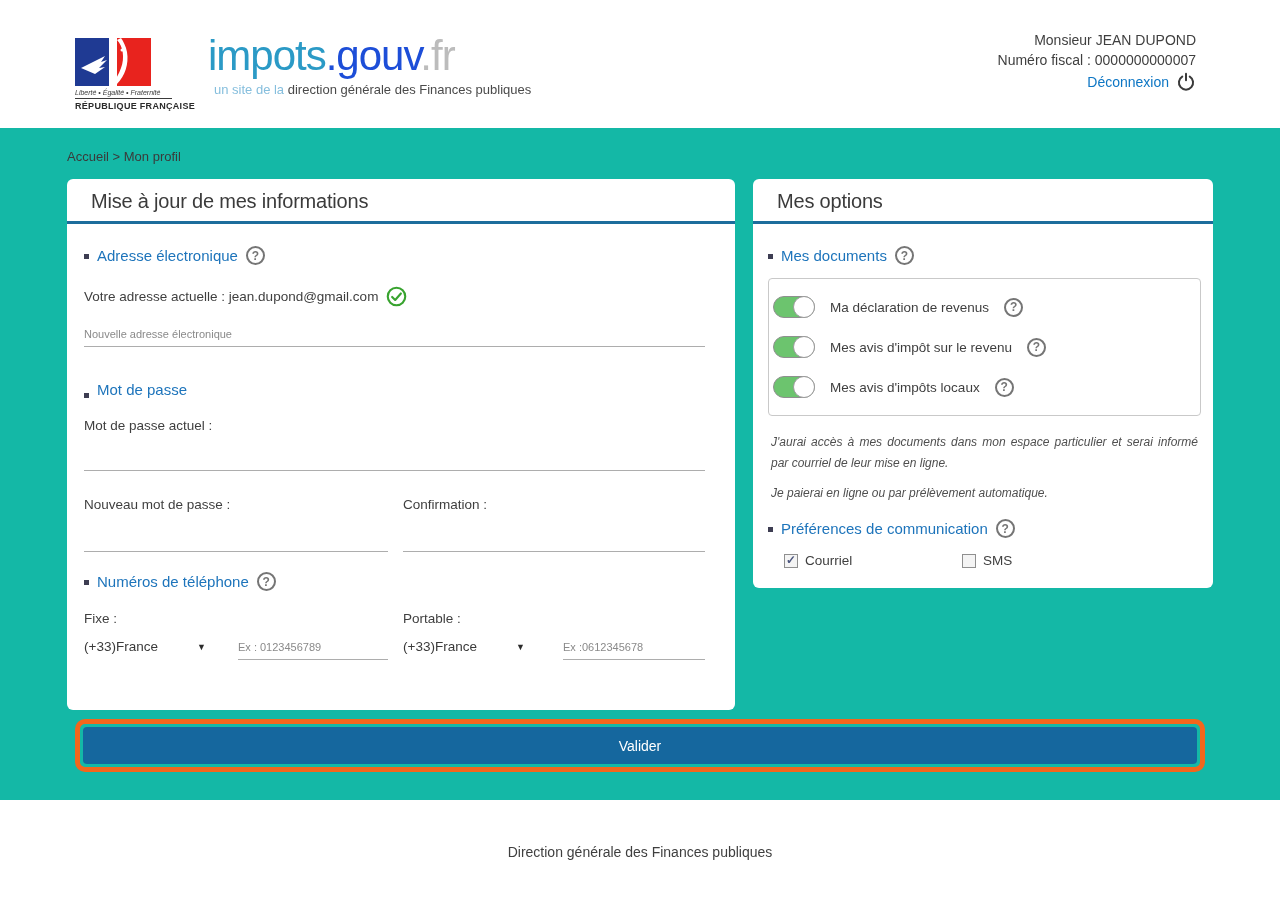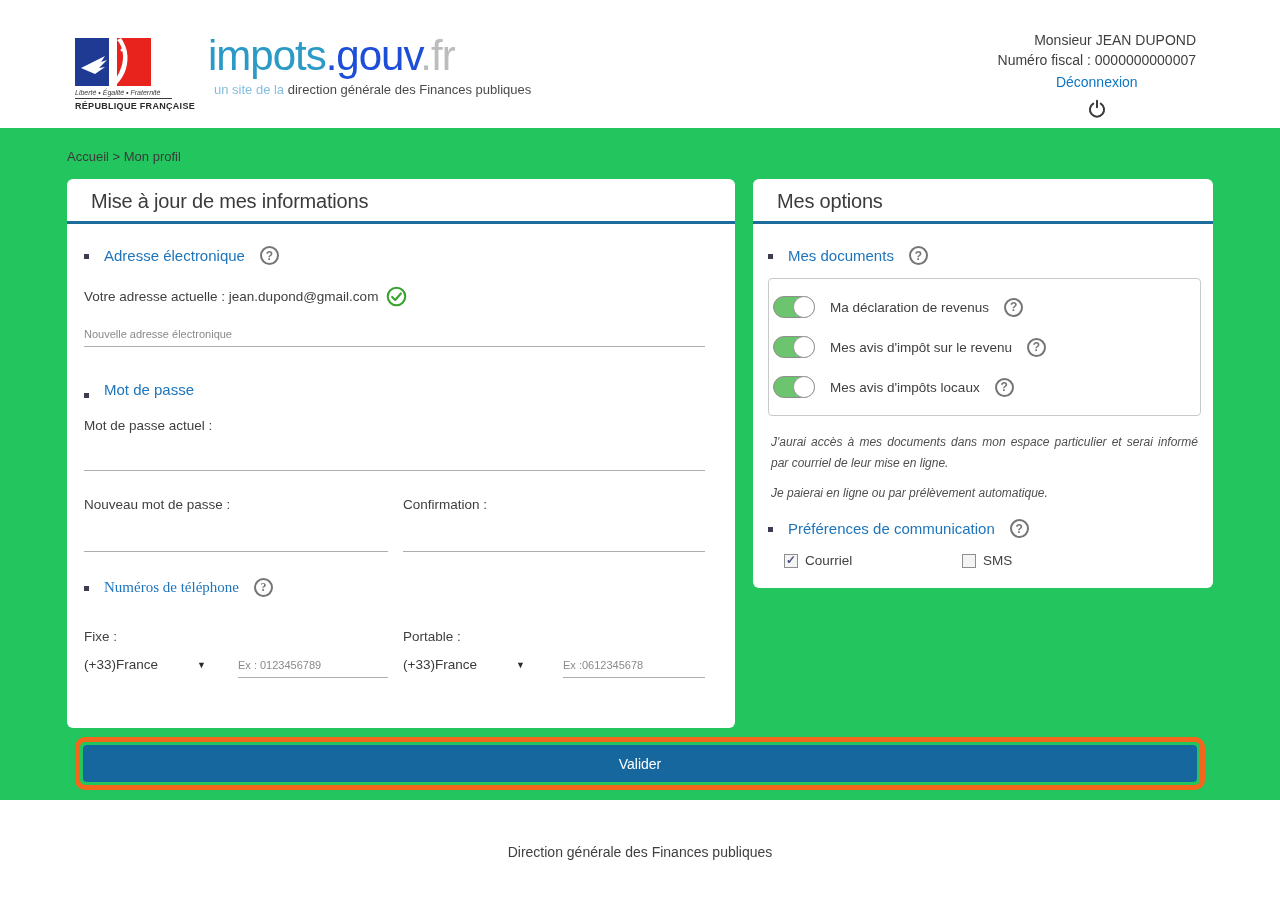--- a/index.html
+++ b/index.html
@@ -18,37 +18,37 @@
   .wm-impots { color:#2b9ac6; }
   .wm-gouv { color:#1d4ed8; }
   .wm-fr { color:#bcbcbc; }
   .tagline { font-size:13px; margin-top:2px; margin-left:6px; }
   .tag-prefix { color:#85bedd; }
   .tag-main { color:#4a4a4a; }
 
   .user-block { position:absolute; right:84px; top:30px; text-align:right; line-height:20px; }
   .user-name, .user-fiscal { font-size:14px; color:#3f3f3f; }
   .user-lastconn { font-size:14px; color:#8a8a8a; }
-  .logout-row { display:flex; justify-content:flex-end; align-items:center; gap:7px; margin-top:2px;flex-direction:column; }
+  .logout-row { display:flex; justify-content:flex-end; align-items:center; gap:7px; margin-top:2px; }
   .logout-link { font-size:14px; color:#0d76c4; cursor:pointer; }
   .power-icon { width:20px; height:20px; cursor:pointer; }
 
   
-  .main { background:#22c55e; height:672px; padding:0 67px; overflow:hidden; }
+  .main { background:#14b8a6; height:672px; padding:0 67px; overflow:hidden; }
   .breadcrumb { padding-top:21px; font-size:13px; color:#3a3a3a; }
   .breadcrumb .bc-home { cursor:pointer; }
   .panels { display:flex; gap:18px; margin-top:15px; align-items:flex-start; }
   .panel { background:#fff; border-radius:6px; }
   .panel-left { width:668px; }
   .panel-right { width:484px; }
   .panel-title { font-size:20px; color:#3b3b3b; padding:11px 24px 8px; border-bottom:3px solid #1c6d9c; letter-spacing:-.2px; }
   .panel-body { padding:0 30px 0 17px; }
   .panel-right .panel-body { padding:0 12px 0 15px; }
 
-  .section-head { display:flex; align-items:center; gap:15px; }
+  .section-head { display:flex; align-items:center; gap:8px; }
   .sq-bullet { width:5px; height:5px; background:#3d3d52; display:inline-block; margin-top:2px; }
   .section-head .head-label { color:#1d74bb; font-size:15px; }
   .help-icon { width:19px; height:19px; border:2px solid #757575; border-radius:50%; color:#757575; font-size:12px; font-weight:bold; display:inline-flex; align-items:center; justify-content:center; cursor:pointer; flex:0 0 auto; }
 
   .row-current-email { display:flex; align-items:center; gap:8px; margin-top:21px; font-size:13.5px; color:#3f3f3f; }
   .check-icon { width:21px; height:21px; }
 
   .u-input { border:none; border-bottom:1px solid #adadad; background:transparent; font-size:11px; color:#3a3a3a; outline:none; height:26px; font-family:"Liberation Sans",sans-serif; }
   .u-input::placeholder { color:#8a8a8a; opacity:1; }
   .full-w { width:100%; }
@@ -56,22 +56,22 @@
   .sec-email .section-head { margin-top:22px; }
   .new-email { margin-top:14px; }
   .sec-password .section-head { margin-top:34px;align-items:flex-end; }
   .label { font-size:13.5px; color:#3f3f3f; }
   .lbl-current-pwd { margin-top:20px; }
   .pwd-current-input { margin-top:4px; height:34px; }
   .two-col { display:flex; gap:15px; margin-top:26px; }
   .col-l { width:304px; }
   .col-r { width:302px; }
   .two-col .u-input { margin-top:16px; height:24px; }
-  .sec-phone .section-head { margin-top:26px;font-family:Liberation Serif, serif; }
-  .phone-cols { display:flex; gap:15px; margin-top:32px; }
+  .sec-phone .section-head { margin-top:20px; }
+  .phone-cols { display:flex; gap:15px; margin-top:20px; }
   .phone-row { display:flex; align-items:flex-end; margin-top:8px; }
   .select-box { display:flex; align-items:center; justify-content:space-between; width:122px; font-size:13.5px; color:#3a3a3a; cursor:pointer; padding-bottom:6px; }
   .caret { font-size:9px; color:#2b2b2b; }
   .phone-input-fixe { width:150px; margin-left:32px; }
   .phone-input-port { width:142px; margin-left:38px; }
   .panel-left { padding-bottom:50px; }
 
   
   .sec-docs .section-head { margin-top:22px; }
   .docs-intro { font-size:13.5px; color:#3f3f3f; margin-top:22px; }

